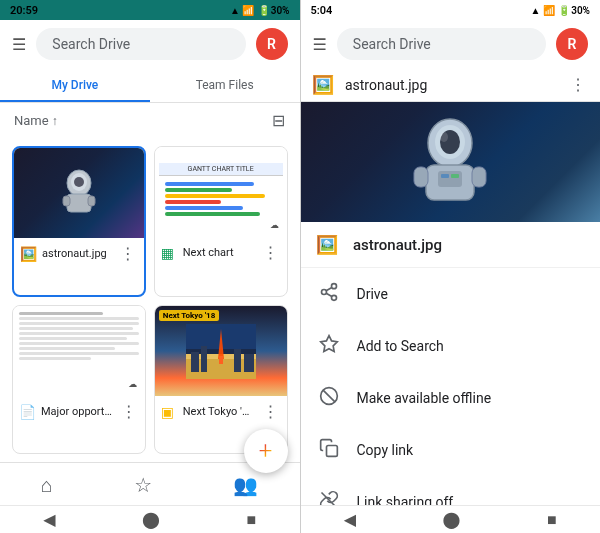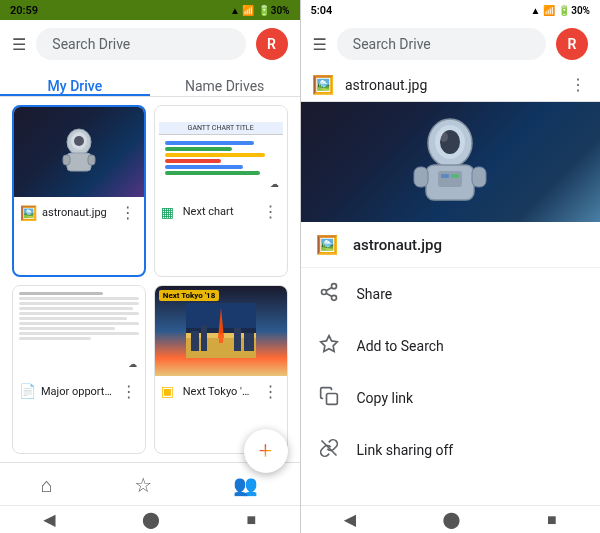--- a/index.html
+++ b/index.html
@@ -16,21 +16,21 @@
     .left-panel {
       width: 300px;
       height: 533px;
       background: #fff;
       display: flex;
       flex-direction: column;
       position: relative;
     }
 
     .status-bar-left {
-      background: #4d7c0f;
+      background: #0f766e;
       display: flex;
       justify-content: space-between;
       align-items: center;
       padding: 4px 10px;
       font-size: 11px;
       font-weight: 600;
       height: 20px;
     }
     .status-icons { display: flex; align-items: center; gap: 3px; font-size: 10px; }
 
@@ -70,22 +70,22 @@
     }
 
     .tabs-left {
       display: flex;
       border-bottom: 1px solid #e0e0e0;
     }
 
     .tab-left {
       flex: 1;
       text-align: center;
-      padding: 10px 0 0;
-      font-size: 14px;
+      padding: 10px 0 8px;
+      font-size: 12px;
       color: #5f6368;
       cursor: pointer;
     }
 
     .tab-left.active {
       color: #1a73e8;
       border-bottom: 2px solid #1a73e8;
       font-weight: 500;
     }
 
@@ -415,24 +415,31 @@
       <span style="color:#5f6368;font-size:14px;">Search Drive</span>
     </div>
     <div class="avatar-left">R</div>
   </div>
 
   <div class="tabs-left">
     <div class="tab-left active">
       <span>My Drive</span>
     </div>
     <div class="tab-left">
-      <span>Name Drives</span>
-    </div>
-  </div>
-
+      <span>Team Files</span>
+    </div>
+  </div>
+
+  <div class="sort-bar">
+    <div class="name-sort">
+      <span>Name</span>
+      <span class="sort-icon">↑</span>
+    </div>
+    <span class="list-view-icon">⊟</span>
+  </div>
 
   <div class="files-grid">
 
     <div class="file-card selected">
       <div class="file-thumbnail">
         <div class="thumb-astronaut">
           <svg width="40" height="50" viewBox="0 0 40 50">
             <ellipse cx="20" cy="15" rx="12" ry="13" fill="#c0c8d0" stroke="#90a0b0" stroke-width="1"></ellipse>
             <rect x="8" y="26" width="24" height="18" rx="4" fill="#b0b8c0" stroke="#90a0b0" stroke-width="1"></rect>
             <ellipse cx="20" cy="14" rx="8" ry="9" fill="#e0e8f0" opacity="0.6"></ellipse>
@@ -609,32 +616,41 @@
     <div class="menu-item">
       <span class="menu-item-icon">
         <svg width="20" height="20" viewBox="0 0 24 24" fill="none" stroke="#5f6368" stroke-width="2">
           <circle cx="18" cy="5" r="3"></circle>
             <circle cx="6" cy="12" r="3"></circle>
             <circle cx="18" cy="19" r="3"></circle>
           <line x1="8.59" y1="13.51" x2="15.42" y2="17.49"></line>
             <line x1="15.41" y1="6.51" x2="8.59" y2="10.49"></line>
         </svg>
       </span>
-      <span class="menu-item-label">Share</span>
+      <span class="menu-item-label">Drive</span>
     </div>
 
     <div class="menu-item">
       <span class="menu-item-icon">
         <svg width="20" height="20" viewBox="0 0 24 24" fill="none" stroke="#5f6368" stroke-width="2">
           <polygon points="12,2 15.09,8.26 22,9.27 17,14.14 18.18,21.02 12,17.77 5.82,21.02 7,14.14 2,9.27 8.91,8.26"></polygon>
         </svg>
       </span>
       <span class="menu-item-label">Add to Search</span>
     </div>
 
+    <div class="menu-item">
+      <span class="menu-item-icon">
+        <svg width="20" height="20" viewBox="0 0 24 24" fill="none" stroke="#5f6368" stroke-width="2">
+          <circle cx="12" cy="12" r="10"></circle>
+          <line x1="4.93" y1="4.93" x2="19.07" y2="19.07"></line>
+        </svg>
+      </span>
+      <span class="menu-item-label">Make available offline</span>
+    </div>
 
     <div class="menu-item">
       <span class="menu-item-icon">
         <svg width="20" height="20" viewBox="0 0 24 24" fill="none" stroke="#5f6368" stroke-width="2">
           <rect x="9" y="9" width="13" height="13" rx="2" ry="2"></rect>
           <path d="M5 15H4a2 2 0 0 1-2-2V4a2 2 0 0 1 2-2h9a2 2 0 0 1 2 2v1"></path>
         </svg>
       </span>
       <span class="menu-item-label">Copy link</span>
     </div>

